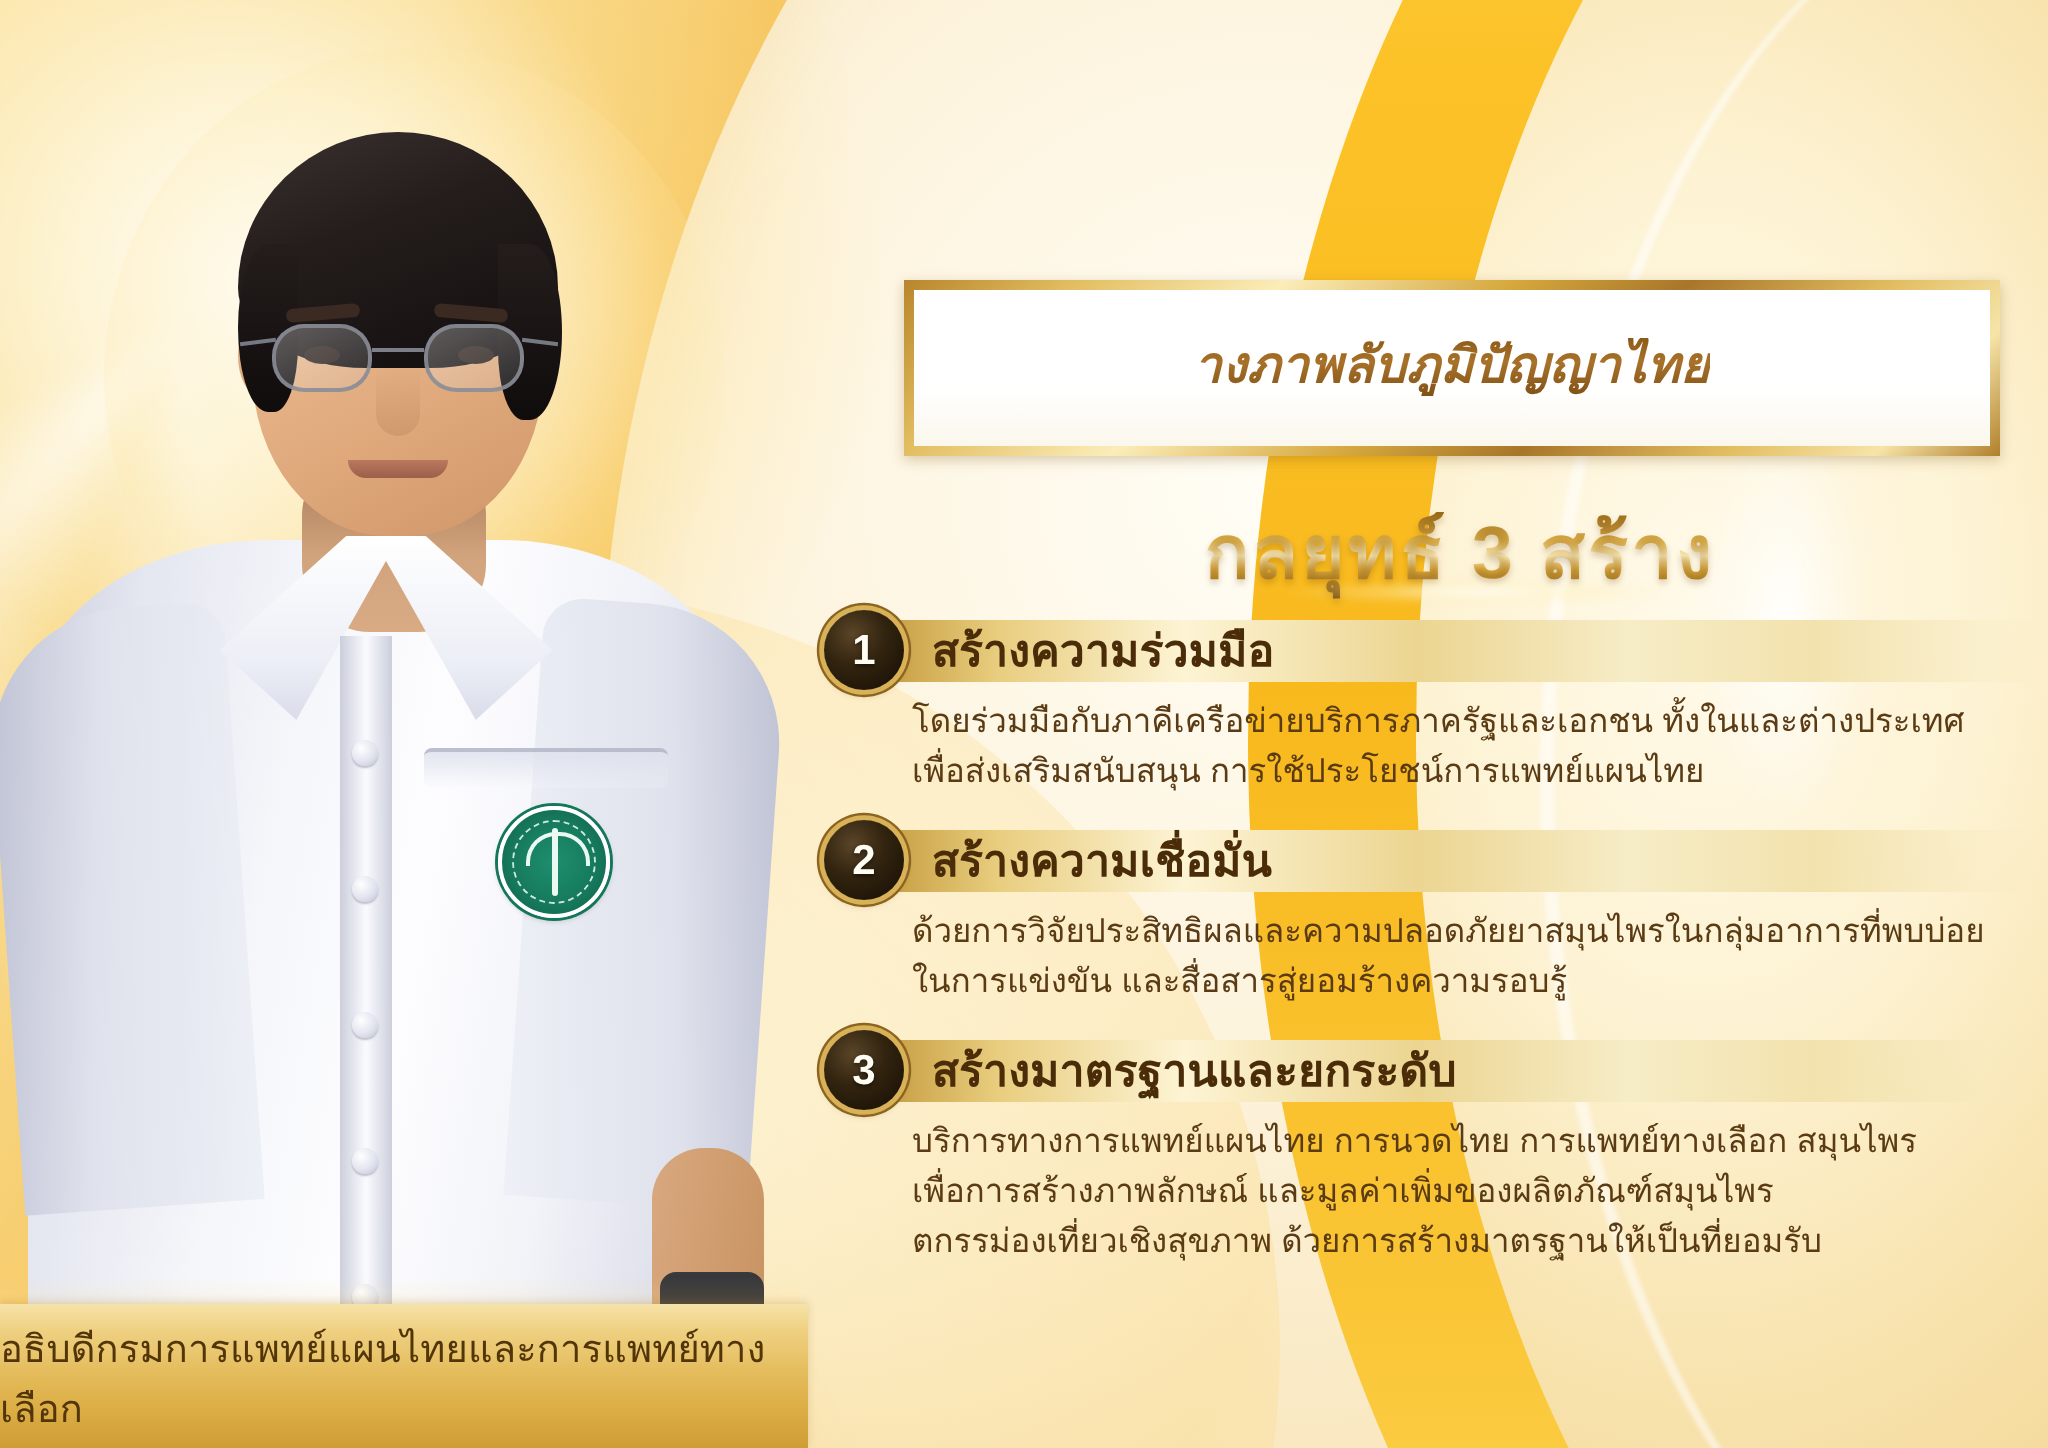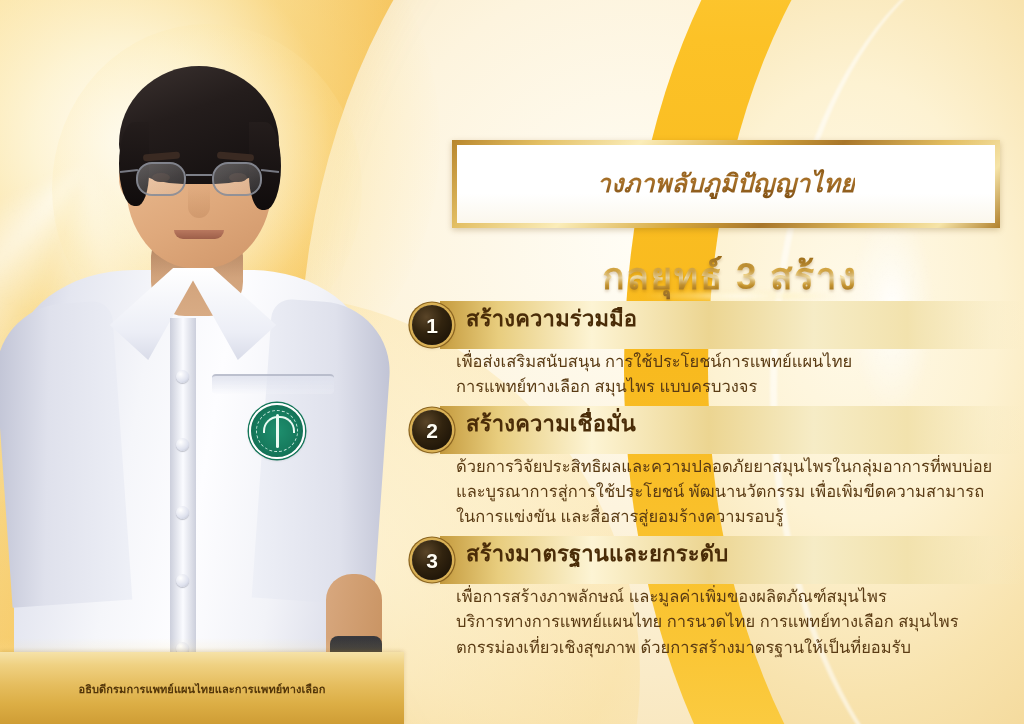--- a/index.html
+++ b/index.html
@@ -428,23 +428,23 @@
     z-index:3;
   }
   .badge span {
     font-size:21px; font-weight:bold; color:#fffdf4;
     line-height:1;
     text-shadow:0 1px 2px rgba(0,0,0,0.5);
   }
   .head-bar {
     position:relative;
     margin-left:-12px;
-    height:48px;
+    height:31px;
     flex:1;
-    display:flex; align-items:flex-start;
+    display:flex; align-items:center;
     padding-left:26px;
     background:linear-gradient(90deg,
       #c59b3e 0%, #e8cd7e 10%, #fdf4d4 26%, #ecd591 46%,
       #f6ecc6 64%, #f2e2ad 80%, rgba(246,233,190,0.35) 94%, rgba(250,242,216,0) 100%);
   }
   .head-text {
     font-size:22px; font-weight:bold;
     color:#4a2c08;
     letter-spacing:0.2px;
   }
@@ -469,21 +469,21 @@
     box-shadow:0 -1px 4px rgba(150,105,20,0.22);
   }
   .caption-name {
     font-size:20px; font-weight:bold;
     color:#4b3008;
     letter-spacing:0.2px;
     text-shadow:0 1px 0 rgba(255,245,210,0.5);
   }
   .caption-role {
     margin-top:2px;
-    font-size:11px; font-weight:bold;
+    font-size:19px; font-weight:normal;
     color:#523509;
     letter-spacing:0.1px;
   }
 </style>
 </head>
 <body>
 
 <div id="poster">
 
   <div class="bg-base"></div>
@@ -554,53 +554,52 @@
     <div class="item">
       <div class="item-head">
         <div class="badge">
           <span>1</span>
         </div>
         <div class="head-bar">
           <div class="head-text">สร้างความร่วมมือ</div>
         </div>
       </div>
       <div class="item-body">
+        <div>โดยร่วมมือกับภาคีเครือข่ายบริการภาครัฐและเอกชน ทั้งในและต่างประเทศ</div>
         <div>เพื่อส่งเสริมสนับสนุน การใช้ประโยชน์การแพทย์แผนไทย</div>
-        <div>การแพทย์ทางเลือก สมุนไพร แบบครบวงจร</div>
       </div>
     </div>
 
     <div class="item">
       <div class="item-head">
         <div class="badge">
           <span>2</span>
         </div>
         <div class="head-bar">
           <div class="head-text">สร้างความเชื่อมั่น</div>
         </div>
       </div>
       <div class="item-body">
         <div>ด้วยการวิจัยประสิทธิผลและความปลอดภัยยาสมุนไพรในกลุ่มอาการที่พบบ่อย</div>
-        <div>และบูรณาการสู่การใช้ประโยชน์  พัฒนานวัตกรรม เพื่อเพิ่มขีดความสามารถ</div>
         <div>ในการแข่งขัน และสื่อสารสู่ยอมร้างความรอบรู้</div>
       </div>
     </div>
 
     <div class="item">
       <div class="item-head">
         <div class="badge">
           <span>3</span>
         </div>
         <div class="head-bar">
           <div class="head-text">สร้างมาตรฐานและยกระดับ</div>
         </div>
       </div>
       <div class="item-body">
+        <div>บริการทางการแพทย์แผนไทย การนวดไทย การแพทย์ทางเลือก สมุนไพร</div>
         <div>เพื่อการสร้างภาพลักษณ์ และมูลค่าเพิ่มของผลิตภัณฑ์สมุนไพร</div>
-        <div>บริการทางการแพทย์แผนไทย การนวดไทย การแพทย์ทางเลือก สมุนไพร</div>
         <div>ตกรรม่องเที่ยวเชิงสุขภาพ ด้วยการสร้างมาตรฐานให้เป็นที่ยอมรับ</div>
       </div>
     </div>
 
   </div>
 
   <div class="caption">
     <div class="caption-role">อธิบดีกรมการแพทย์แผนไทยและการแพทย์ทางเลือก</div>
   </div>
 

